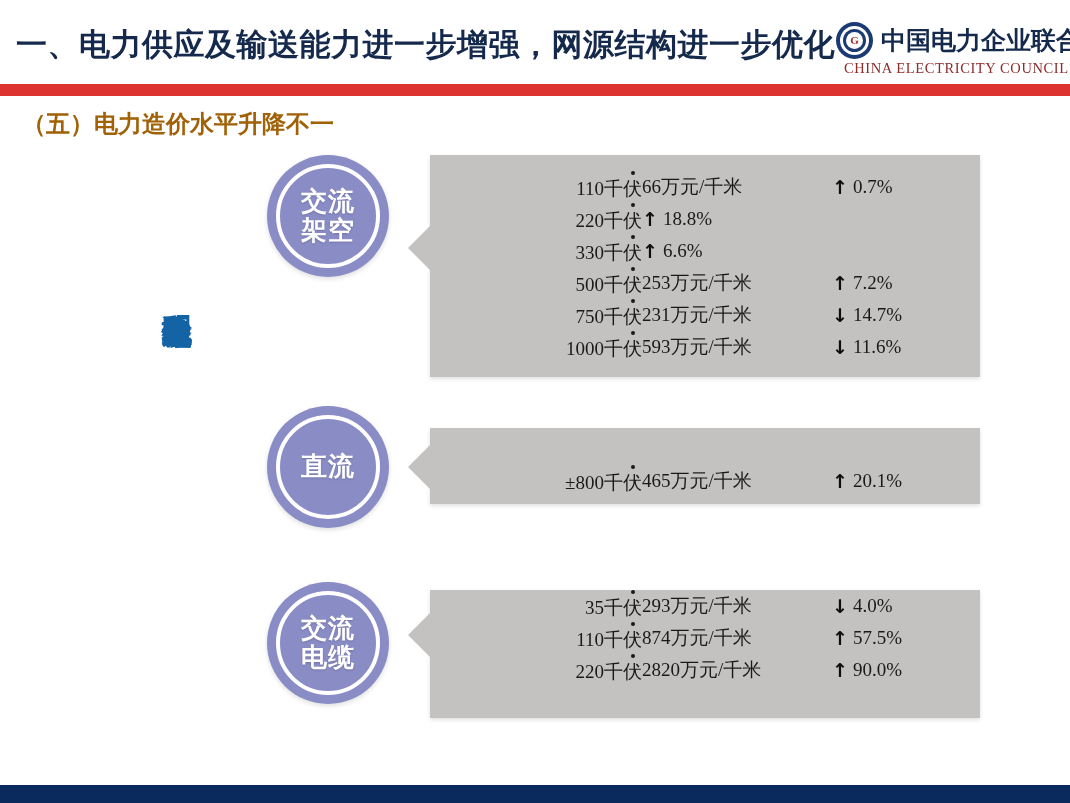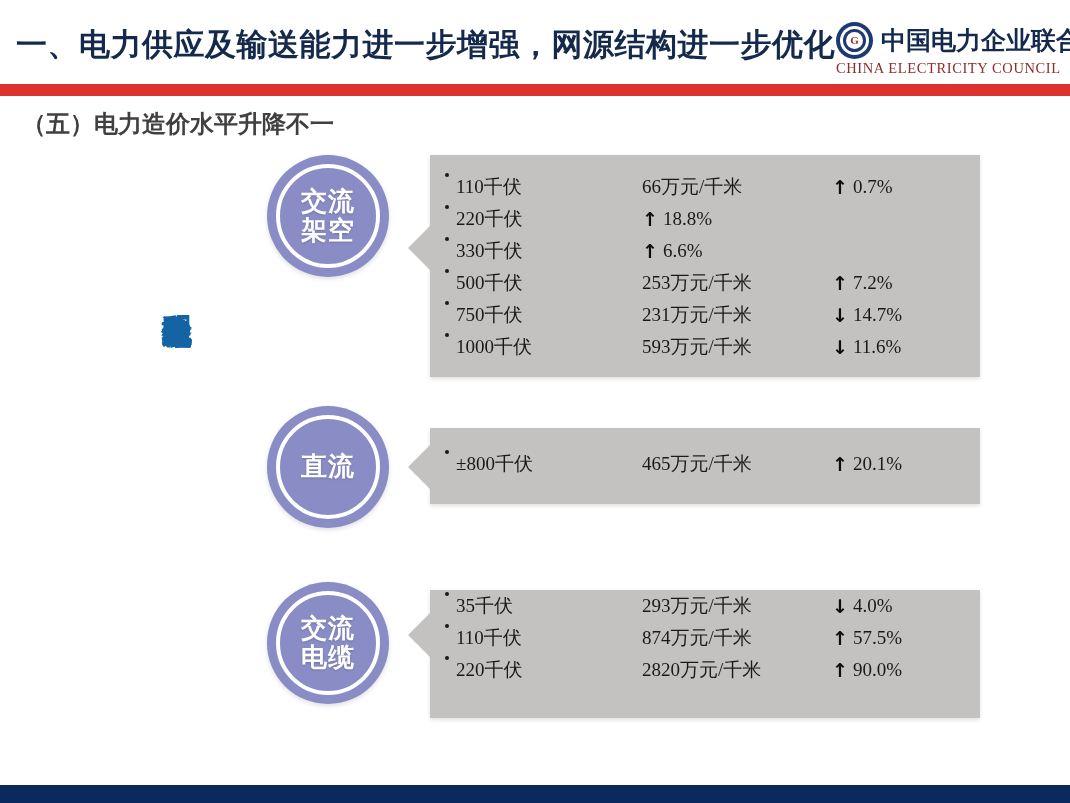--- a/index.html
+++ b/index.html
@@ -55,33 +55,33 @@
     font-size:11px;font-weight:bold;color:#9e2a2b;line-height:1;
   }
   .logo-cn{
     font-family:"Liberation Sans","DejaVu Sans",sans-serif;
     font-weight:bold;font-size:25px;color:#14294c;
     white-space:nowrap;letter-spacing:0px;
   }
   .logo-en{
     font-family:"Liberation Serif","DejaVu Serif",serif;
     font-size:14.5px;color:#8e2b2b;letter-spacing:0.6px;
-    margin-top:1px;margin-left:0px;white-space:nowrap;
+    margin-top:1px;margin-left:8px;white-space:nowrap;
   }
 
   .red-bar{
     position:absolute;left:0;top:84px;width:1070px;height:12px;
     background:#dc3330;
   }
 
   
   .section-title{
     position:absolute;left:22px;top:108px;
     font-family:"Liberation Sans","DejaVu Sans",sans-serif;
-    font-weight:bold;font-size:24px;color:#404040;
+    font-weight:bold;font-size:24px;color:#a16207;
     white-space:nowrap;
   }
 
   
   .v-label{
     position:absolute;left:152px;top:293px;
     width:40px;
     font-family:"Liberation Sans","DejaVu Sans",sans-serif;
     font-weight:bold;
     font-size:30px;
@@ -148,24 +148,24 @@
   .b3 .notch{top:23px;}
 
   .rows{padding:0;}
   .row{
     display:flex;align-items:center;
     font-family:"Liberation Serif","DejaVu Serif",serif;
     font-size:19px;color:#191919;
     height:32px;
   }
   .b1 .rows{padding-top:16px;padding-left:15px;}
-  .b2 .rows{padding-top:20px;padding-left:15px;}
+  .b2 .rows{padding-top:37px;padding-left:15px;}
   .b3 .rows{padding-left:15px;}
 
-  .col-kv{width:197px;display:flex;align-items:flex-start;white-space:nowrap;}
+  .col-kv{width:197px;display:flex;align-items:flex-end;white-space:nowrap;flex-direction:column;}
   .bullet{
     display:inline-block;width:4px;height:4px;border-radius:50%;
     background:#1a1a1a;margin-right:7px;flex:0 0 4px;
     position:relative;top:-1px;
   }
   .col-price{width:190px;white-space:nowrap;}
   .col-chg{display:flex;align-items:center;white-space:nowrap;}
   .arrow{
     font-family:"DejaVu Sans",sans-serif;
     font-size:19px;font-weight:bold;margin-right:5px;color:#0d0d0d;

